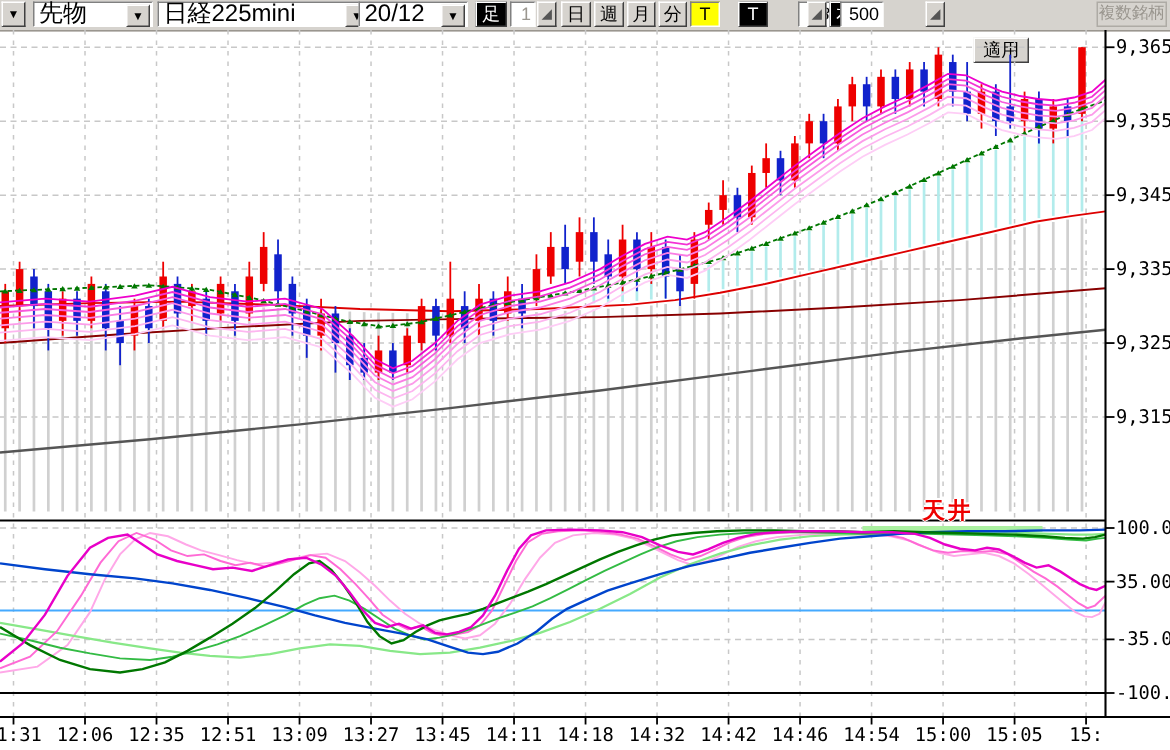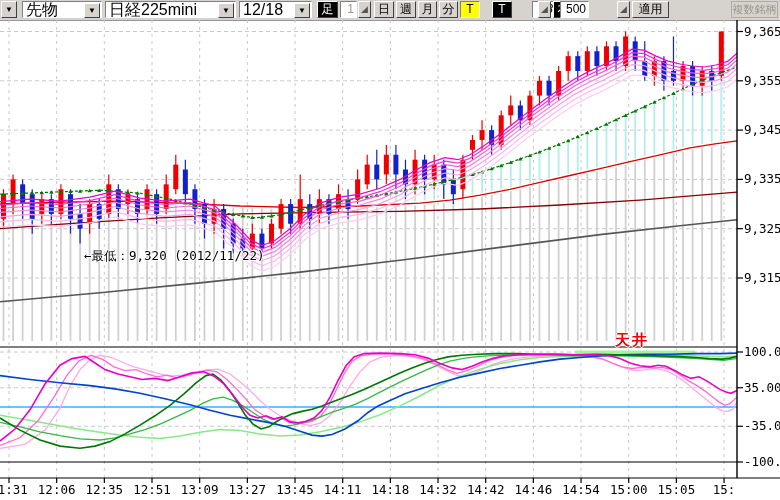--- a/index.html
+++ b/index.html
@@ -42,27 +42,27 @@
 <div id="app">
 
   <div class="toolbar">
     <div class="tb btn3d" style="left:1px;width:16px;font-size:8px;"><span>▼</span></div>
 
     <div class="tb combo" style="left:22px;width:80px;">
       <span class="val">先物</span>
       <span class="arrow">▼</span>
     </div>
 
-    <div class="tb combo" style="left:105px;width:131px;">
+    <div class="tb combo" style="left:105px;width:143px;">
       <span class="val">日経225mini</span>
       <span class="arrow">▼</span>
     </div>
 
     <div class="tb combo" style="left:239px;width:73px;">
-      <span class="val">12/18</span>
+      <span class="val">20/12</span>
       <span class="arrow">▼</span>
     </div>
 
     <div class="tb btnblack" style="left:317px;width:21px;">足</div>
     <div class="tb spinfield dim" style="left:340px;width:17px;">1</div>
     <div class="tb spinbtn" style="left:358px;width:13px;"><span>◢</span></div>
 
     <div class="tb btn3d" style="left:374px;width:20px;">日</div>
     <div class="tb btn3d" style="left:396px;width:20px;">週</div>
     <div class="tb btn3d" style="left:418px;width:19px;">月</div>
@@ -70,21 +70,21 @@
     <div class="tb btnyellow" style="left:460px;width:20px;">T</div>
 
     <div class="tb btnblack" style="left:492px;width:20px;">T</div>
     <div class="tb spinfield" style="left:532px;width:24px;font-style:italic;">48</div>
     <div class="tb spinbtn" style="left:538px;width:13px;"><span>◢</span></div>
 
     <div class="tb btnblack" style="left:553px;width:33px;">本数</div>
     <div class="tb spinfield" style="left:560px;width:29px;">500</div>
     <div class="tb spinbtn" style="left:617px;width:13px;"><span>◢</span></div>
 
-    <div class="tb btn3d" style="left:632px;width:37px;">適用</div>
+    <div class="tb btn3d" style="left:649px;width:37px;margin-top:24px;">適用</div>
     <div class="tb btndisabled" style="left:731px;width:47px;">複数銘柄</div>
   </div>
 
   <svg id="chart-svg" width="780" height="500">
       <g>
         <line x1="0" y1="31.5" x2="737" y2="31.5" stroke="#c8c8c8" stroke-width="1" stroke-dasharray="4 3"></line>
         <line x1="0" y1="80.8" x2="737" y2="80.8" stroke="#c8c8c8" stroke-width="1" stroke-dasharray="4 3"></line>
         <line x1="0" y1="130.1" x2="737" y2="130.1" stroke="#c8c8c8" stroke-width="1" stroke-dasharray="4 3"></line>
         <line x1="0" y1="179.39999999999998" x2="737" y2="179.39999999999998" stroke="#c8c8c8" stroke-width="1" stroke-dasharray="4 3"></line>
         <line x1="0" y1="228.7" x2="737" y2="228.7" stroke="#c8c8c8" stroke-width="1" stroke-dasharray="4 3"></line>
@@ -535,16 +535,15 @@
         <text x="581.04" y="494" fill="#000" font-size="12.5" font-family="&quot;DejaVu Sans Mono&quot;, monospace" text-anchor="middle">14:54</text>
         <line x1="628.71" y1="478" x2="628.71" y2="483" stroke="#000000" stroke-width="1.2"></line>
         <text x="628.71" y="494" fill="#000" font-size="12.5" font-family="&quot;DejaVu Sans Mono&quot;, monospace" text-anchor="middle">15:00</text>
         <line x1="676.38" y1="478" x2="676.38" y2="483" stroke="#000000" stroke-width="1.2"></line>
         <text x="676.38" y="494" fill="#000" font-size="12.5" font-family="&quot;DejaVu Sans Mono&quot;, monospace" text-anchor="middle">15:05</text>
         <line x1="724.0500000000001" y1="478" x2="724.0500000000001" y2="483" stroke="#000000" stroke-width="1.2"></line>
         <text x="724.0500000000001" y="494" fill="#000" font-size="12.5" font-family="&quot;DejaVu Sans Mono&quot;, monospace" text-anchor="middle">15:</text>
       </g>
     </svg>
 
-  <div class="anno" style="left:84px;top:248px;">←最低：9,320 (2012/11/22)</div>
   <div class="anno ceiling" style="left:615px;top:331px;font-family:Liberation Serif, serif;">天井</div>
 
 </div>
 
 </body></html>

